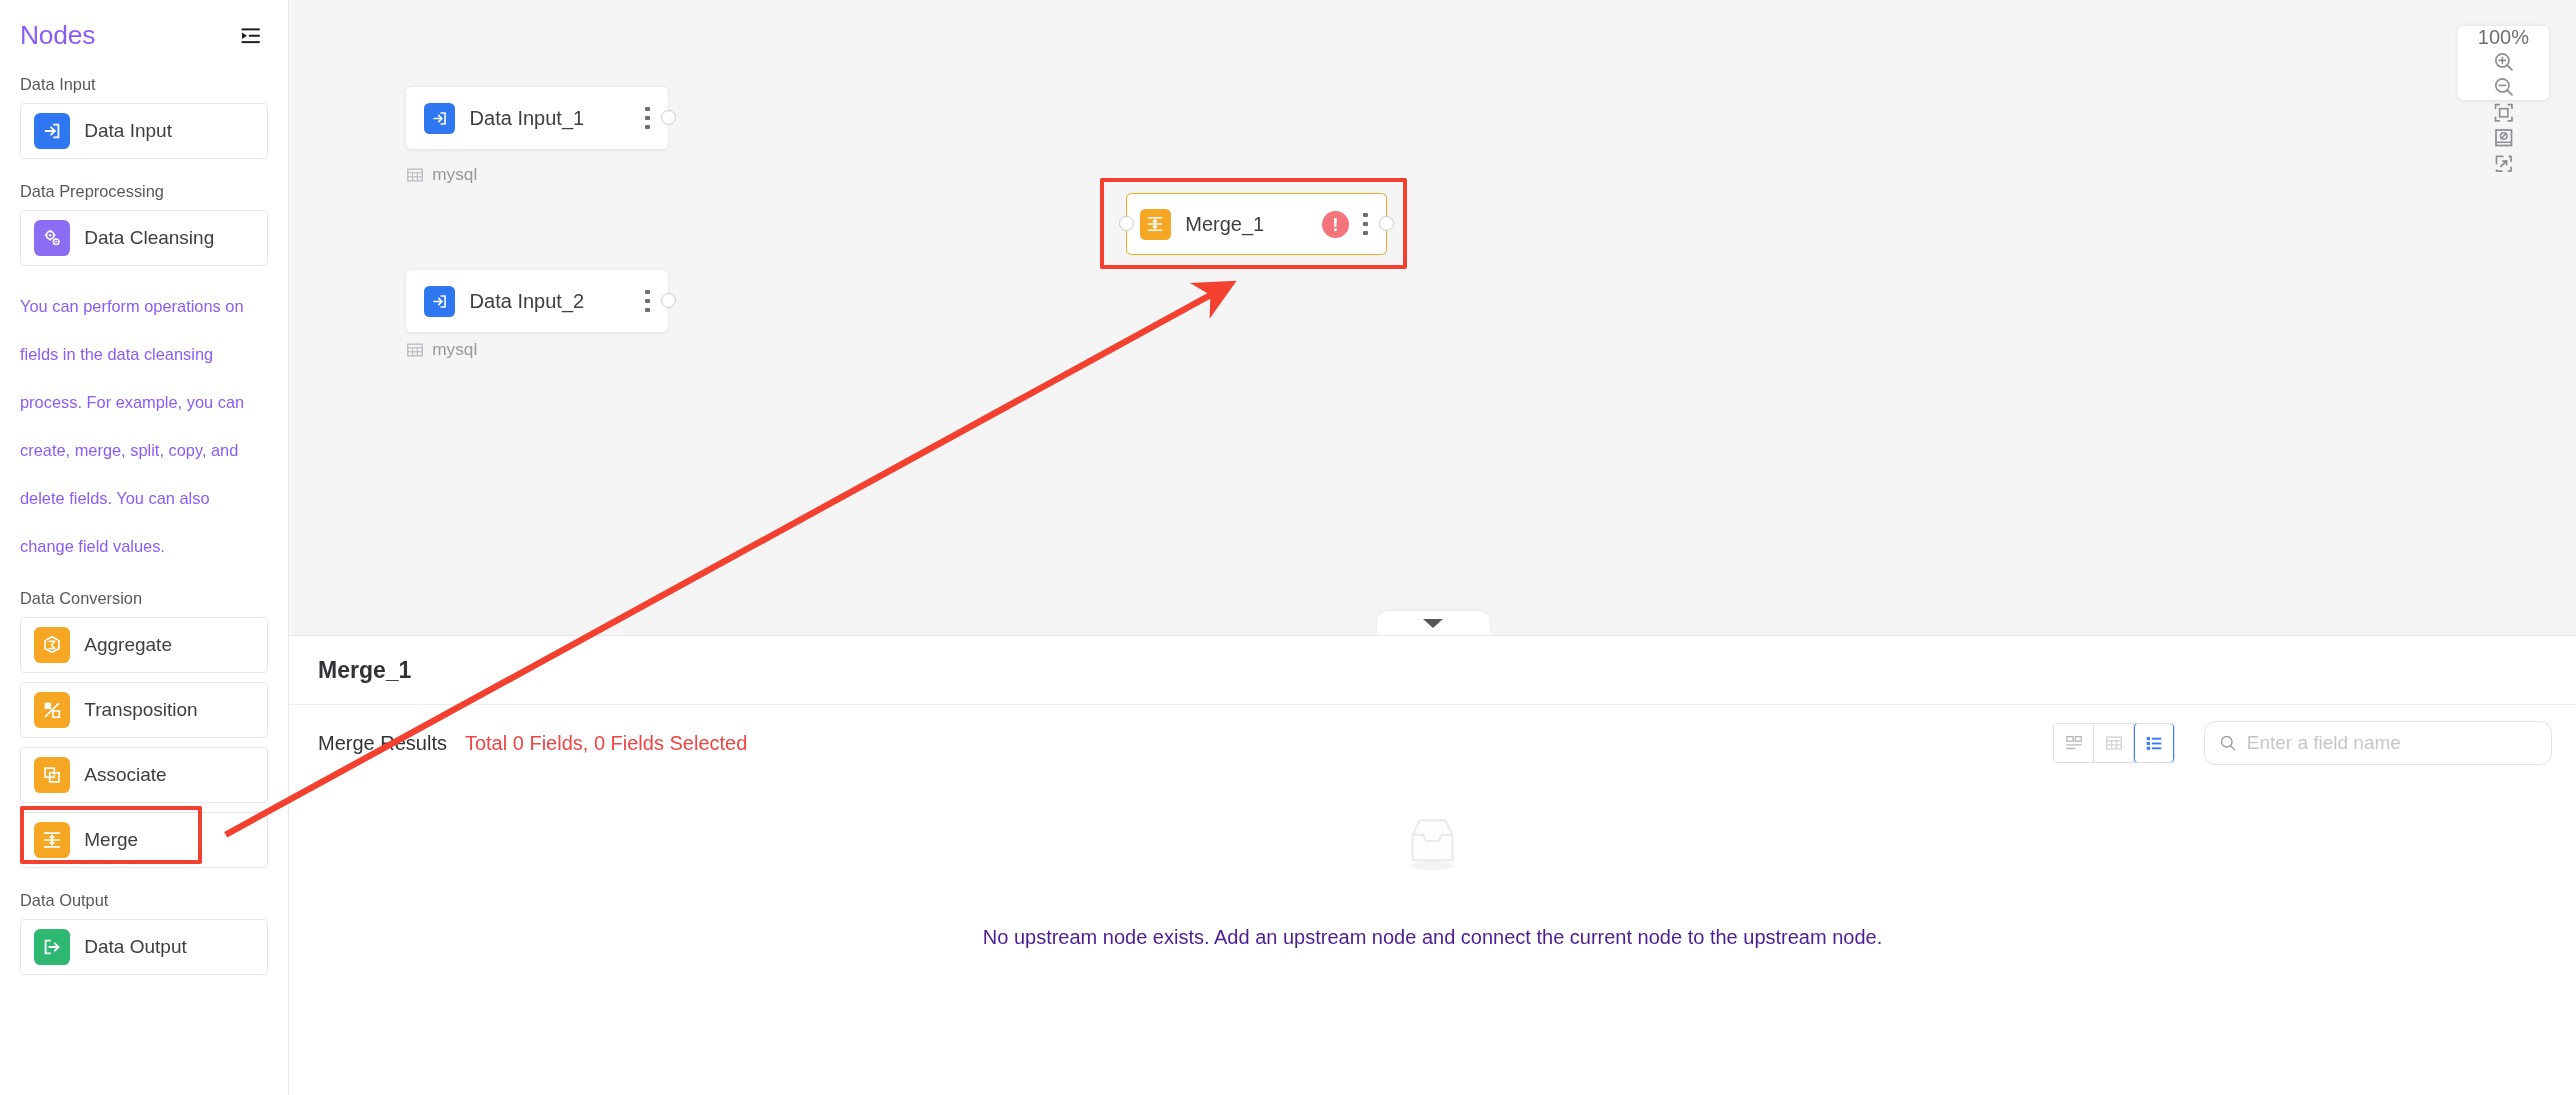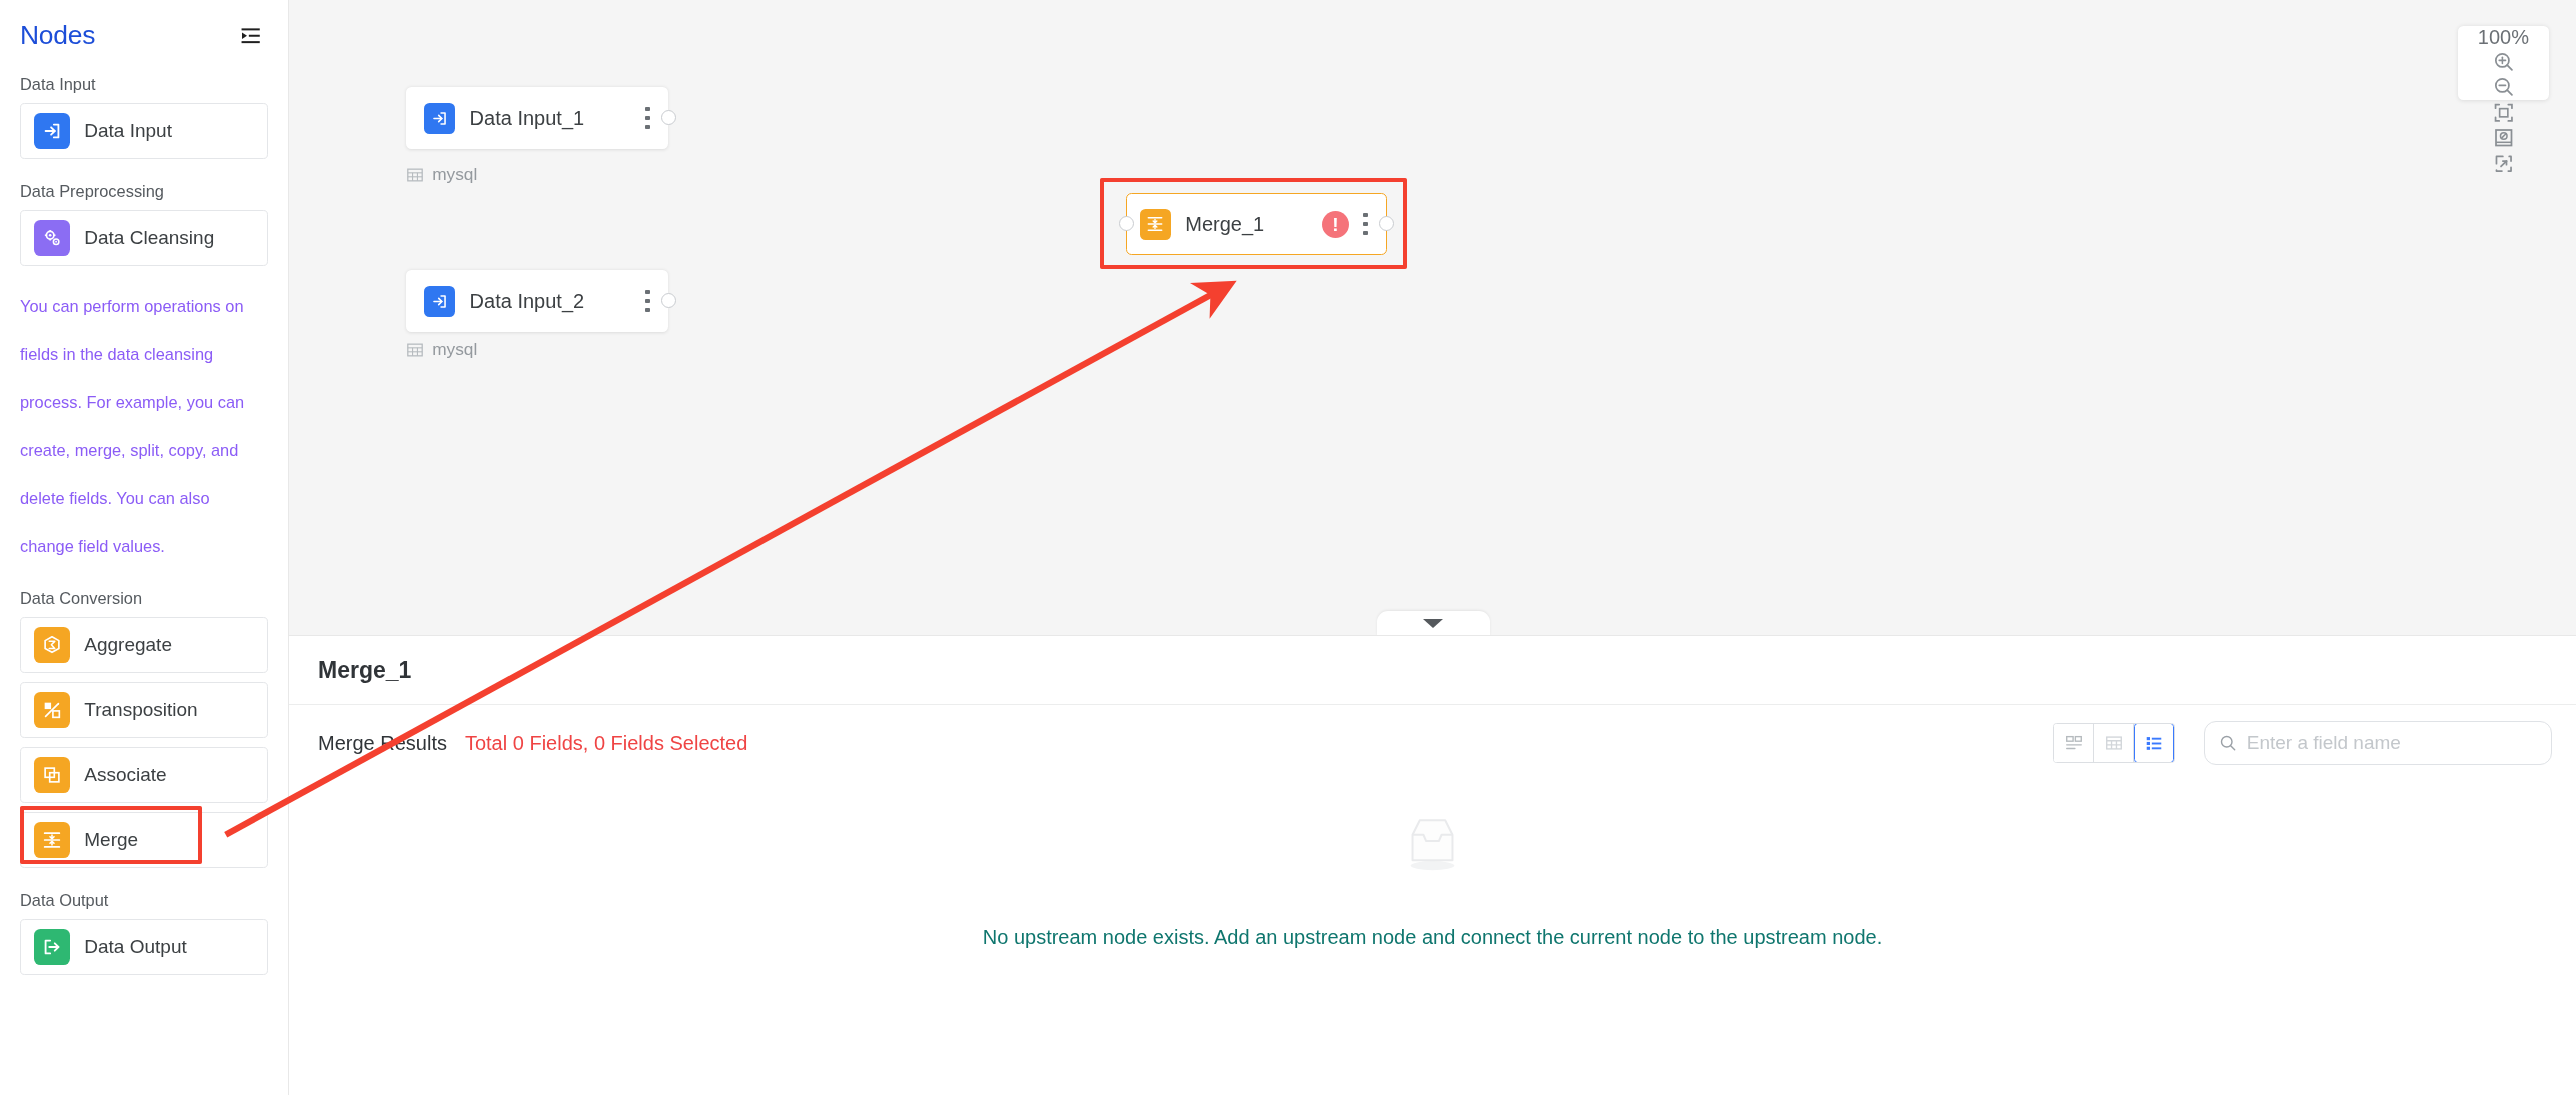--- a/index.html
+++ b/index.html
@@ -17,21 +17,21 @@
     width: 289px; height: 1096px;
     background: #ffffff;
     border-right: 0.9px solid #e8e8e8;
     overflow: hidden;
   }
   .sidebar-header {
     display: flex; align-items: center; justify-content: space-between;
     padding: 20px 25.5px 9px 20px;
   }
   .sidebar-title {
-    font-size: 26.4px; font-weight: 400; color: #1d4ed8; letter-spacing: -0.2px;
+    font-size: 26.4px; font-weight: 400; color: #8b5cf6; letter-spacing: -0.2px;
   }
   .collapse-icon { width: 25.5px; height: 25.5px; display: block; }
 
   .group-label {
     font-size: 16.4px; color: #555a5f;
     padding: 14.6px 20px 9px 20px;
   }
   .node-card {
     position: relative;
     margin: 0 20px 9px 20px;
@@ -177,21 +177,21 @@
   .search-box input {
     border: none; outline: none; font-size: 19px; color: #3c4043;
     font-family: "Liberation Sans", sans-serif; width: 100%; background: transparent;
   }
   .search-box input::placeholder { color: #c3c7cb; }
 
   .empty {
     position: absolute; left: 0; right: 0; top: 175px;
     display: flex; flex-direction: column; align-items: center;
   }
-  .empty-text { font-size: 20px; color: #0f766e; margin-top: 53px; }
+  .empty-text { font-size: 20px; color: #4c1d95; margin-top: 53px; }
 
   
   .arrow-svg { position: absolute; left: 0; top: 0; width: 2576px; height: 1096px; pointer-events: none; z-index: 50; }
 </style>
 </head>
 <body>
 
 <div class="app">
 
   <div class="sidebar">

